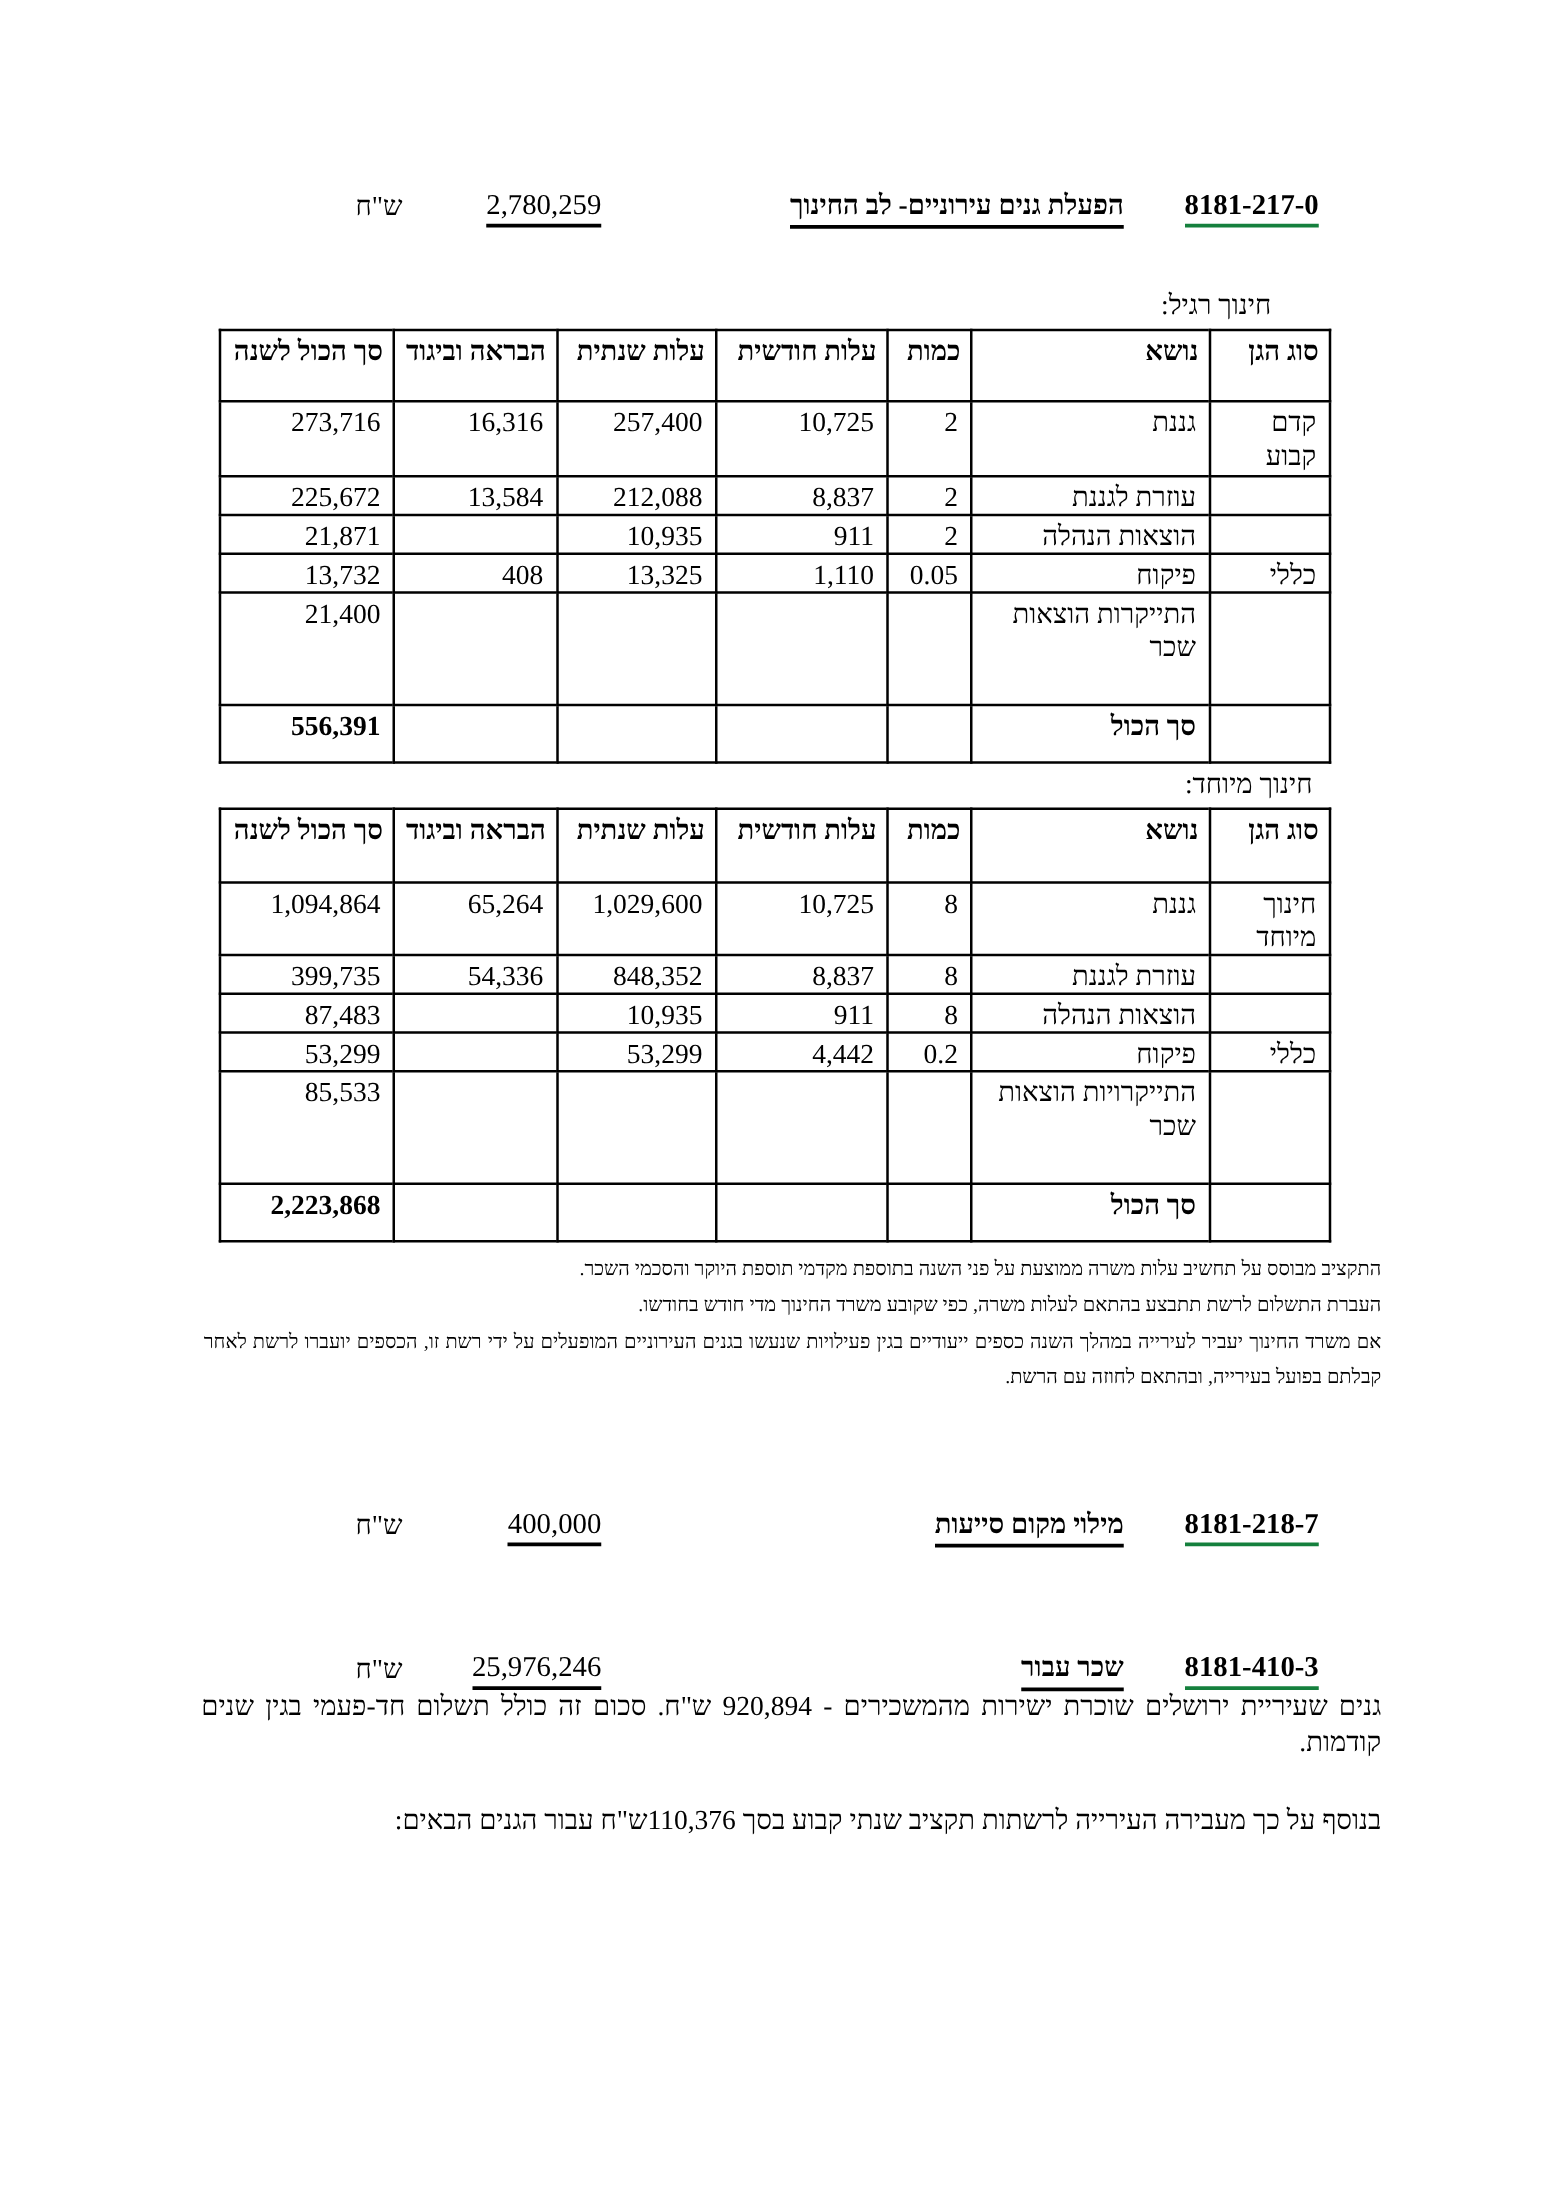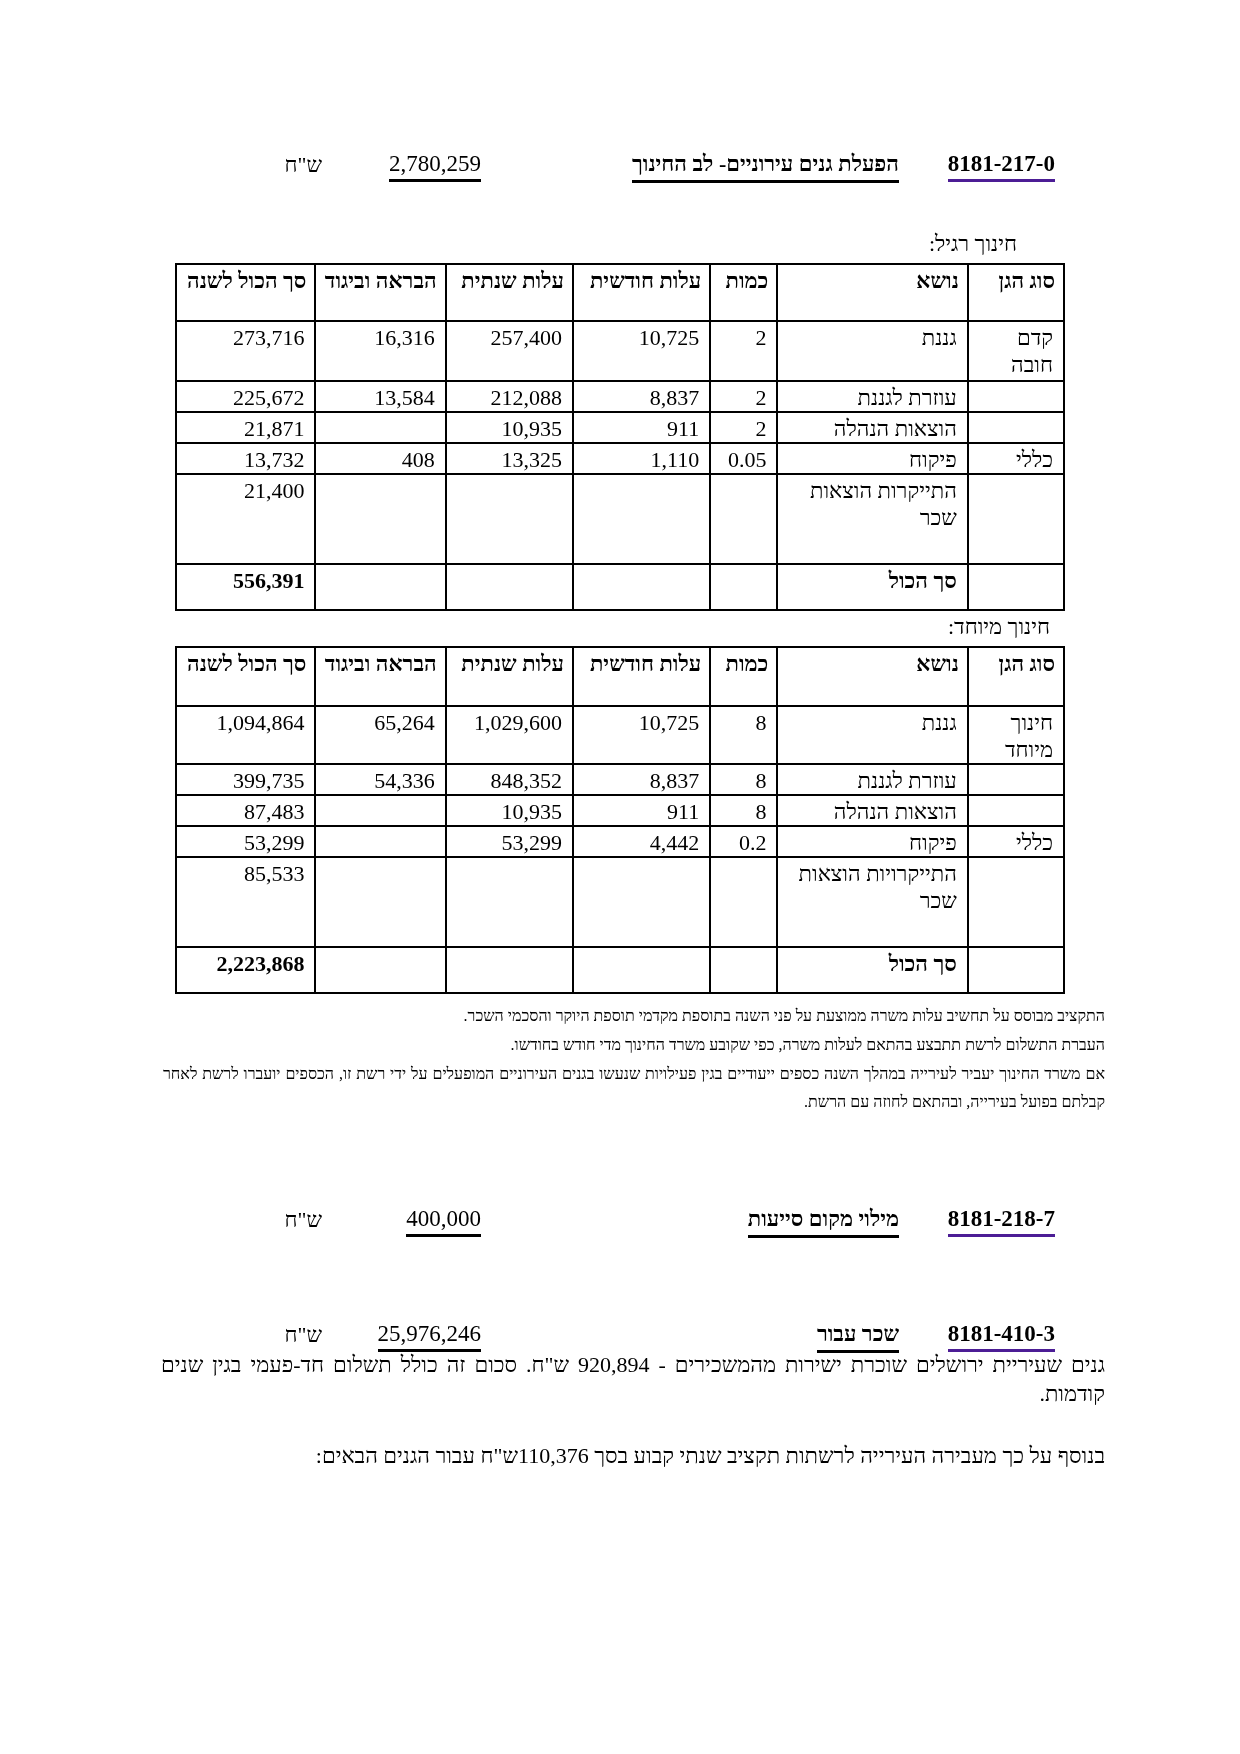--- a/index.html
+++ b/index.html
@@ -13,21 +13,21 @@
     direction:rtl;
     overflow:hidden;
   }
   
   .hl{position:absolute;left:0;right:0;height:34px;}
   .hl1{top:151px;} .hl2{top:1206px;} .hl3{top:1321px;}
   .hl .code{
     position:absolute;right:185px;top:0;
     font-weight:bold;font-size:23px;
     direction:ltr;unicode-bidi:embed;
-    border-bottom:3px solid #4c1d95;padding-bottom:2px;
+    border-bottom:3px solid #15803d;padding-bottom:2px;
   }
   .hl .htitle{
     position:absolute;right:341px;top:0;
     font-weight:bold;font-size:22px;
     border-bottom:3px solid #000;padding-bottom:3px;
   }
   .hl .amount{
     position:absolute;right:759px;top:0;
     font-weight:normal;font-size:23px;
     direction:ltr;unicode-bidi:embed;
@@ -116,21 +116,21 @@
         <tr>
       <th class="c-type">סוג הגן</th>
       <th>נושא</th>
       <th class="c-qty">כמות</th>
       <th>עלות חודשית</th>
       <th>עלות שנתית</th>
       <th>הבראה וביגוד</th>
       <th>סך הכול לשנה</th>
     </tr>
     <tr>
-      <td>קדם חובה</td>
+      <td>קדם קבוע</td>
       <td>גננת</td>
       <td class="c-qty">2</td>
       <td>10,725</td>
       <td>257,400</td>
       <td>16,316</td>
       <td>273,716</td>
     </tr>
     <tr>
       <td></td>
       <td>עוזרת לגננת</td>

